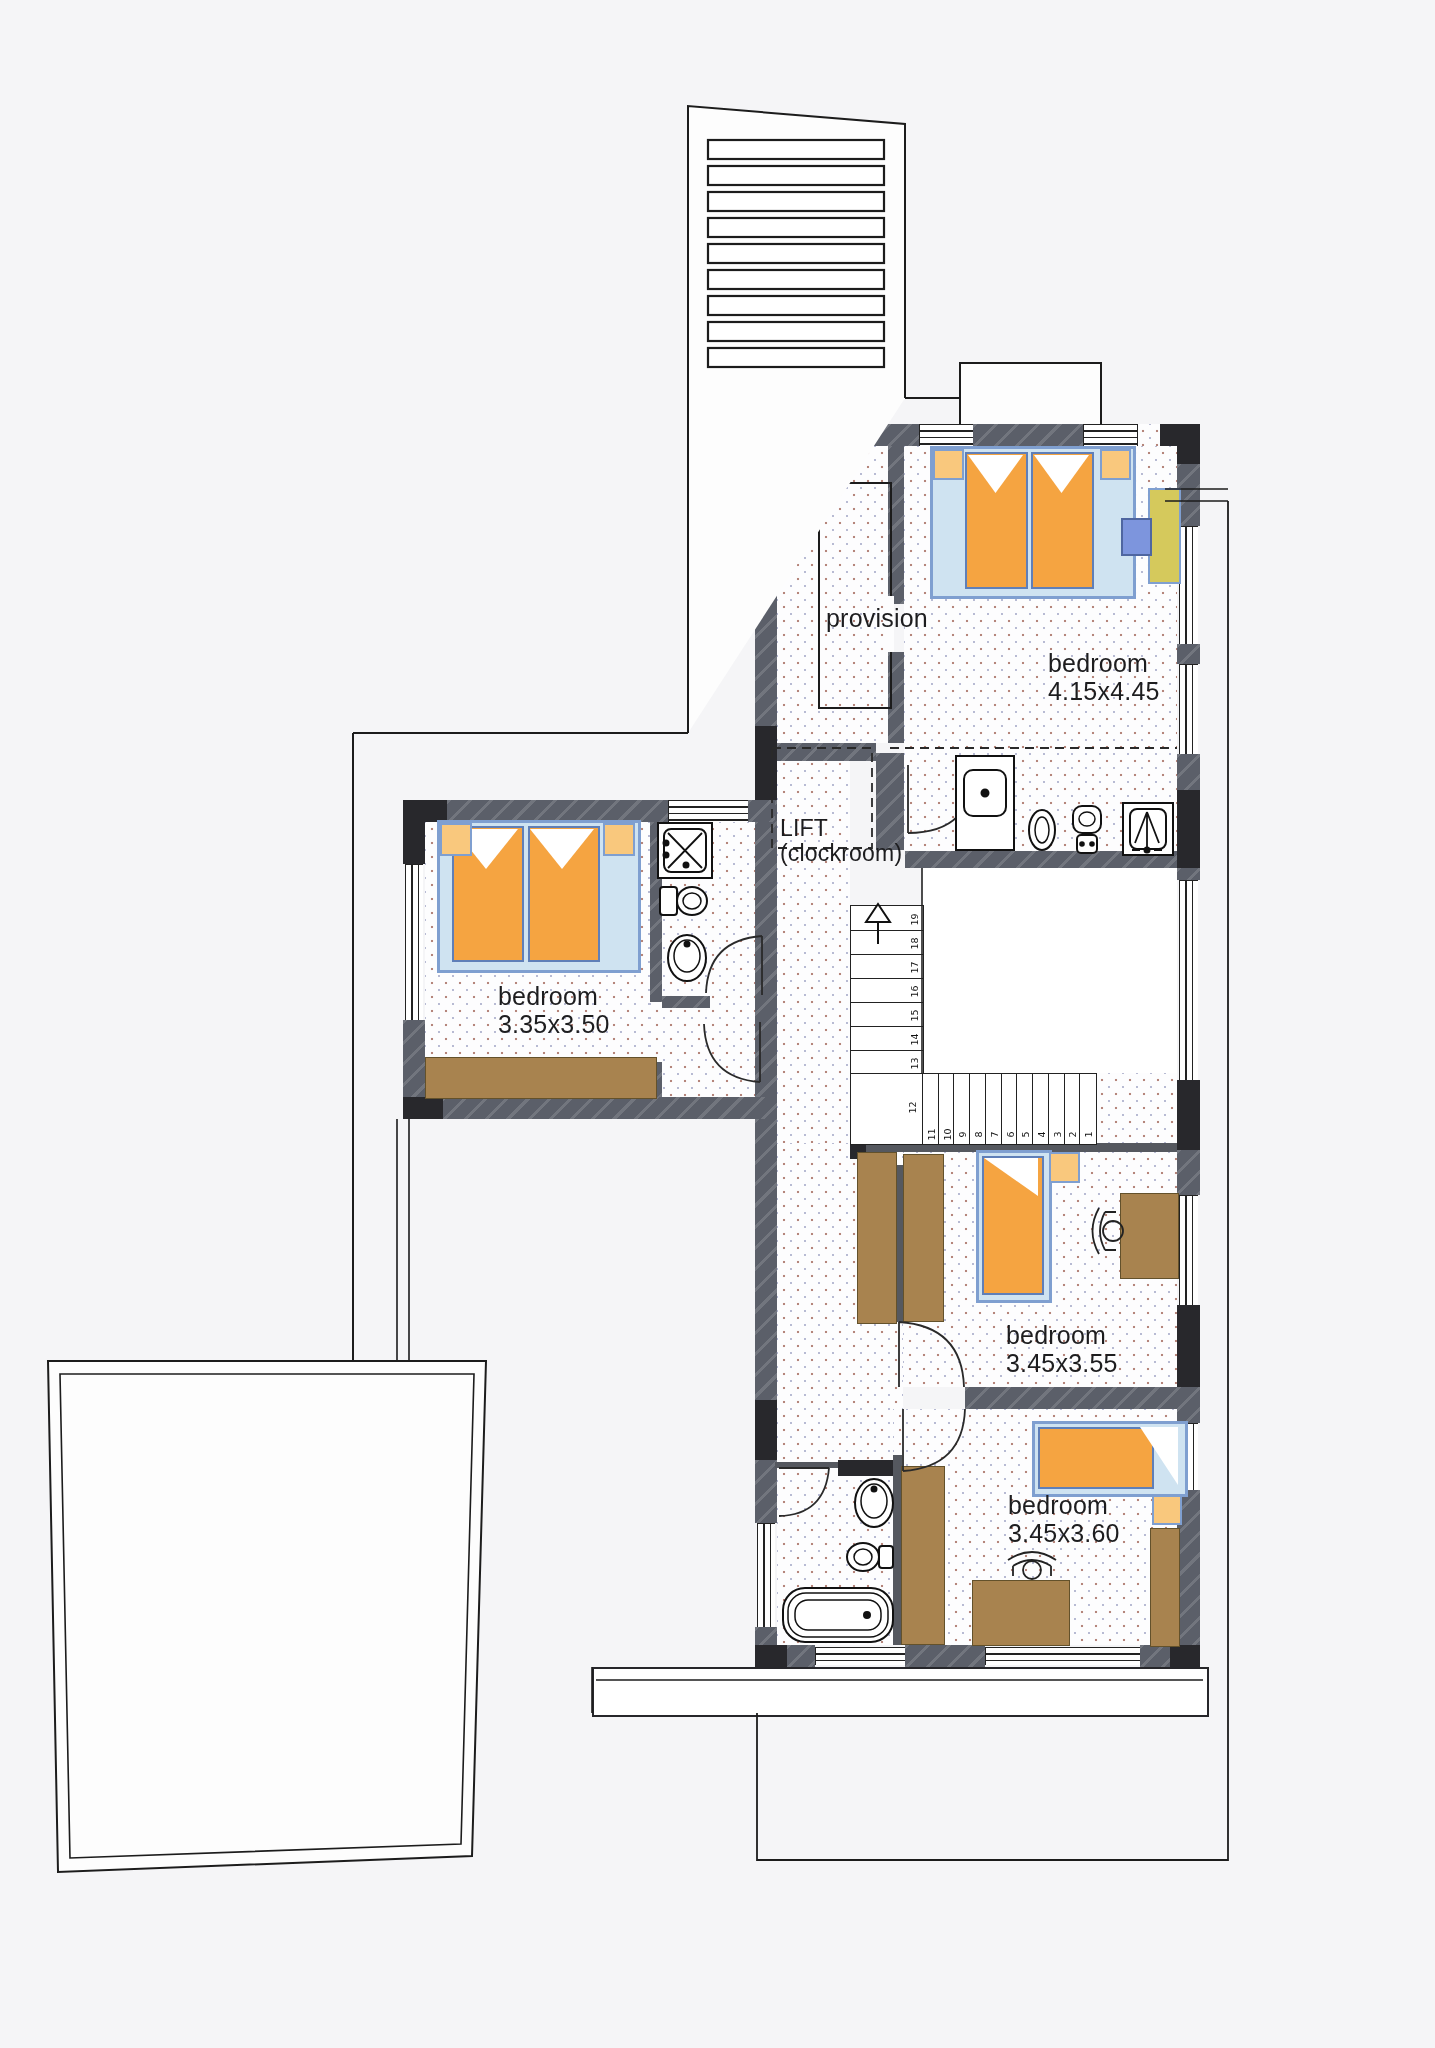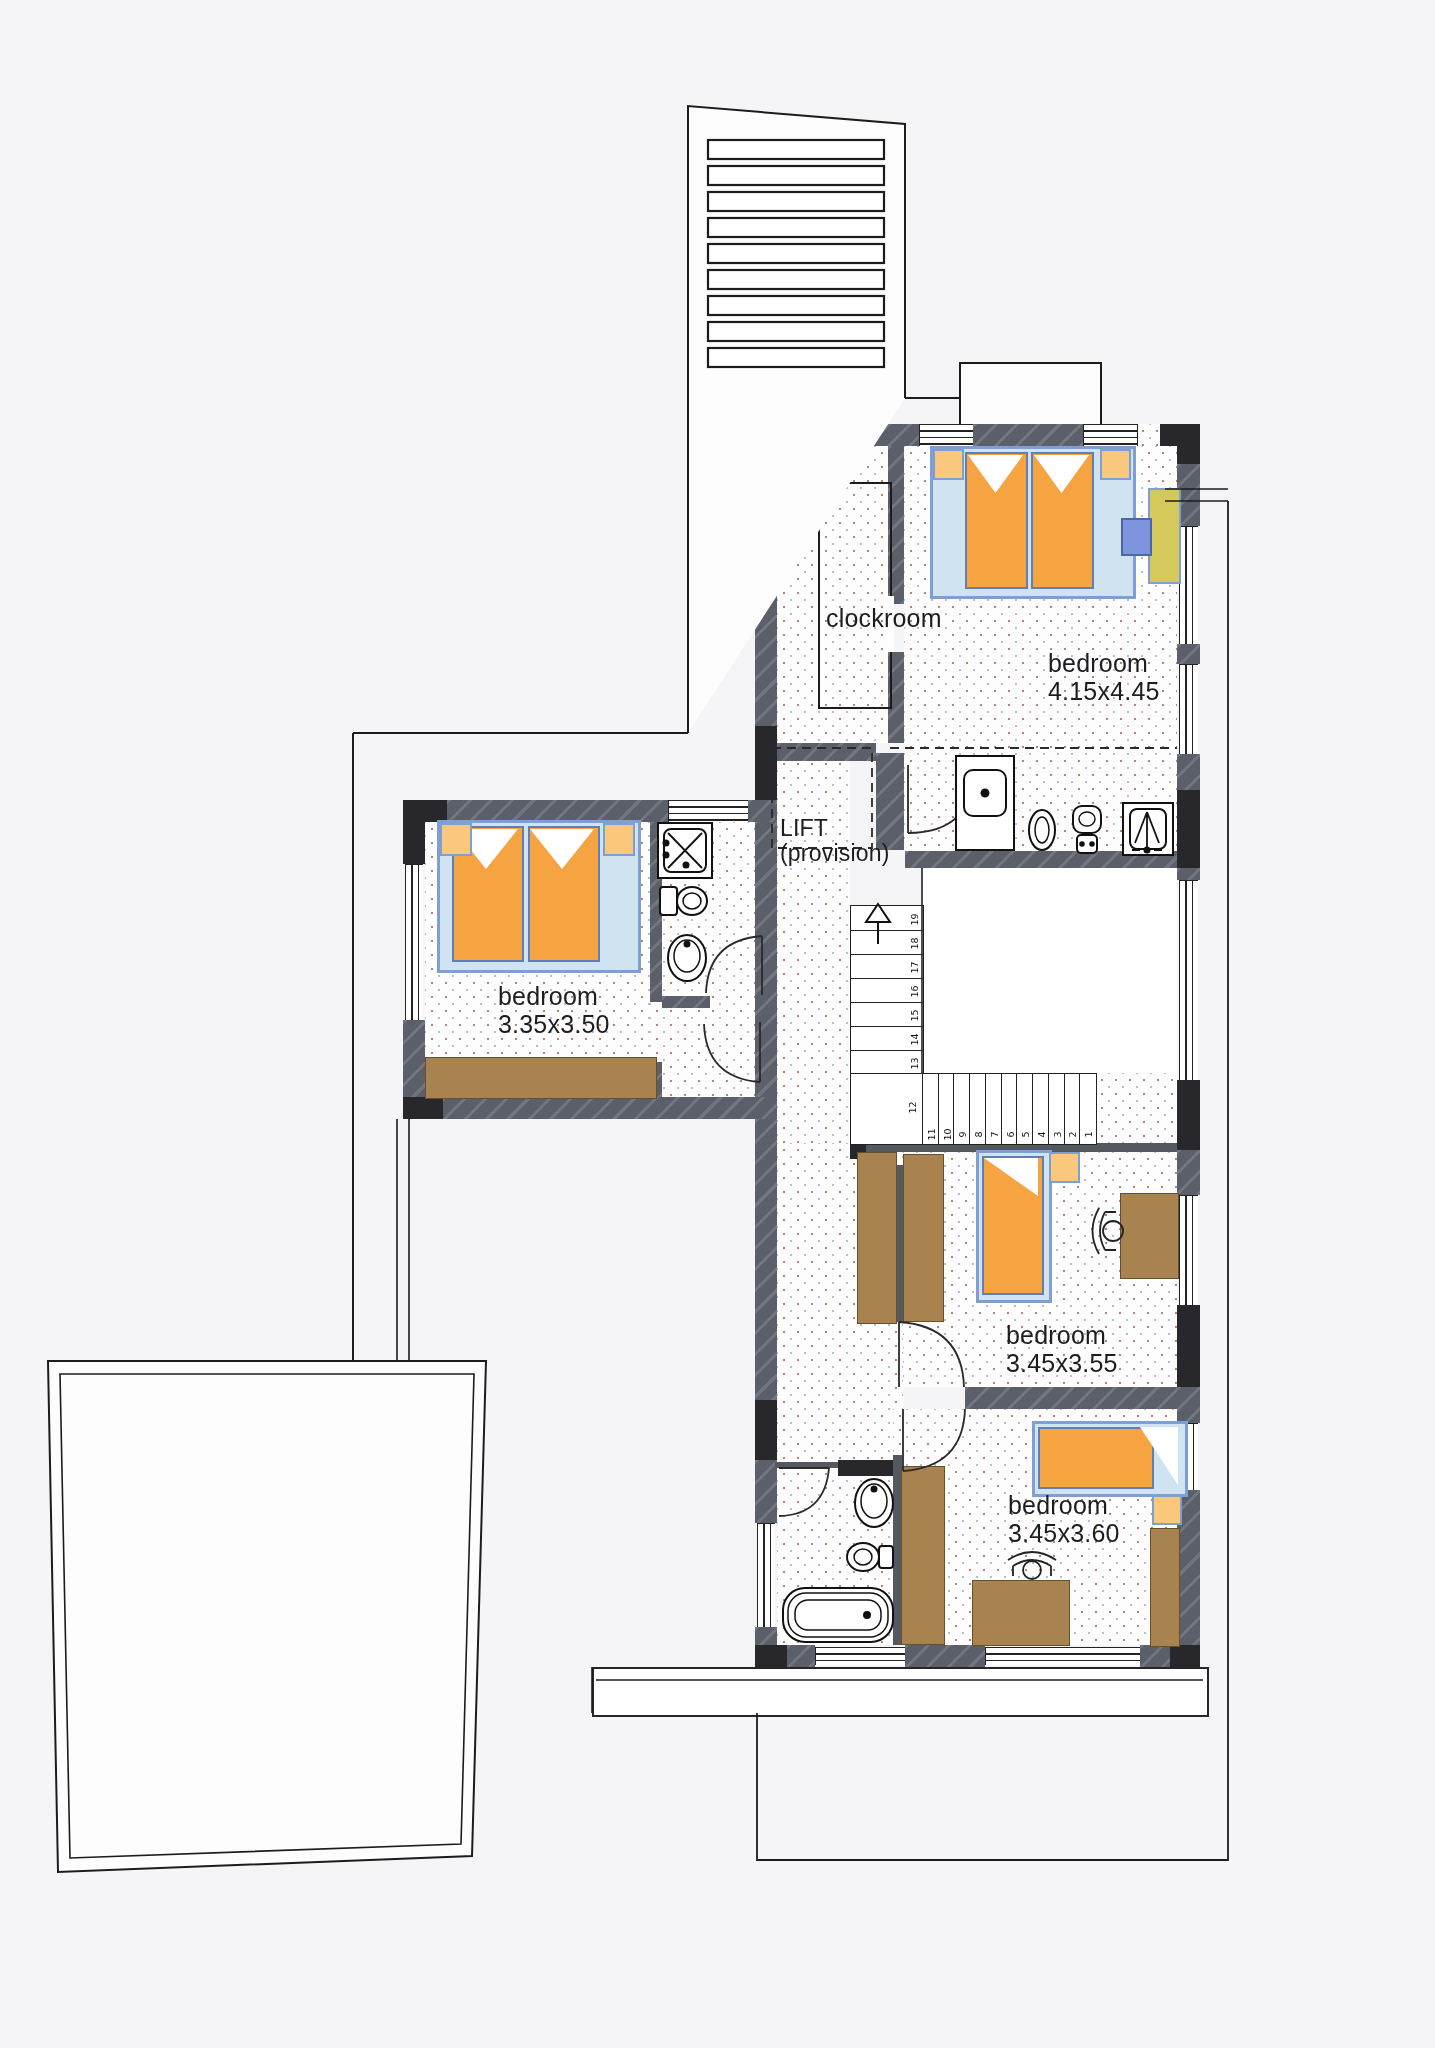--- a/index.html
+++ b/index.html
@@ -314,36 +314,36 @@
 
     <g stroke="#222" stroke-width="1.8" fill="none">
       <path d="M1099,1208 Q1086,1231 1099,1254 M1105,1212 Q1095,1231 1105,1250 M1105,1212 L1116,1212 M1105,1250 L1116,1250"></path>
       <circle cx="1113" cy="1231" r="10"></circle>
       <path d="M1008,1560 Q1032,1544 1056,1560 M1013,1566 Q1032,1554 1051,1566 M1013,1566 L1013,1576 M1051,1566 L1051,1576"></path>
       <circle cx="1032" cy="1570" r="9"></circle>
     </g>
   </svg>
 
   <div class="label" style="left:826px;top:605px;">
-    <span>clockroom</span>
+    <span>provision</span>
   </div>
   <div class="label" style="left:1048px;top:650px;">
     <span>bedroom</span><br>
     <span>4.15x4.45</span>
   </div>
   <div class="label" style="left:498px;top:983px;">
     <span>bedroom</span><br>
     <span>3.35x3.50</span>
   </div>
   <div class="label" style="left:1006px;top:1322px;">
     <span>bedroom</span><br>
     <span>3.45x3.55</span>
   </div>
   <div class="label" style="left:1008px;top:1492px;">
     <span>bedroom</span><br>
     <span>3.45x3.60</span>
   </div>
   <div class="label small" style="left:780px;top:816px;">
     <span>LIFT</span><br>
-    <span>(provision)</span>
+    <span>(clockroom)</span>
   </div>
 
 </div>
 
 </body></html>

